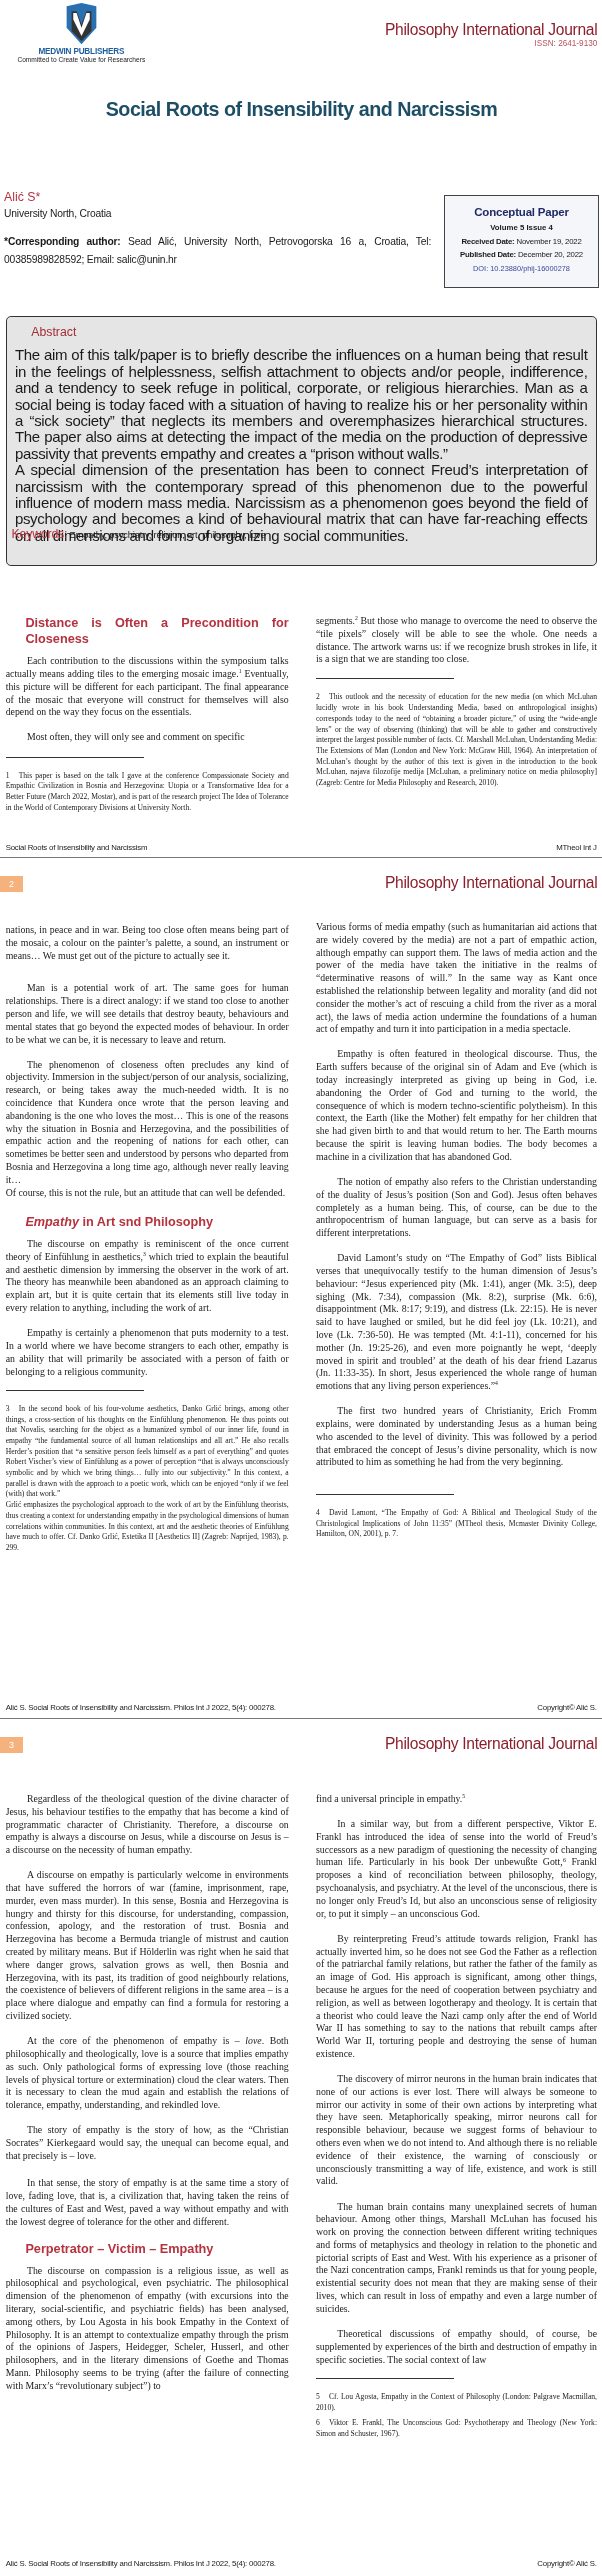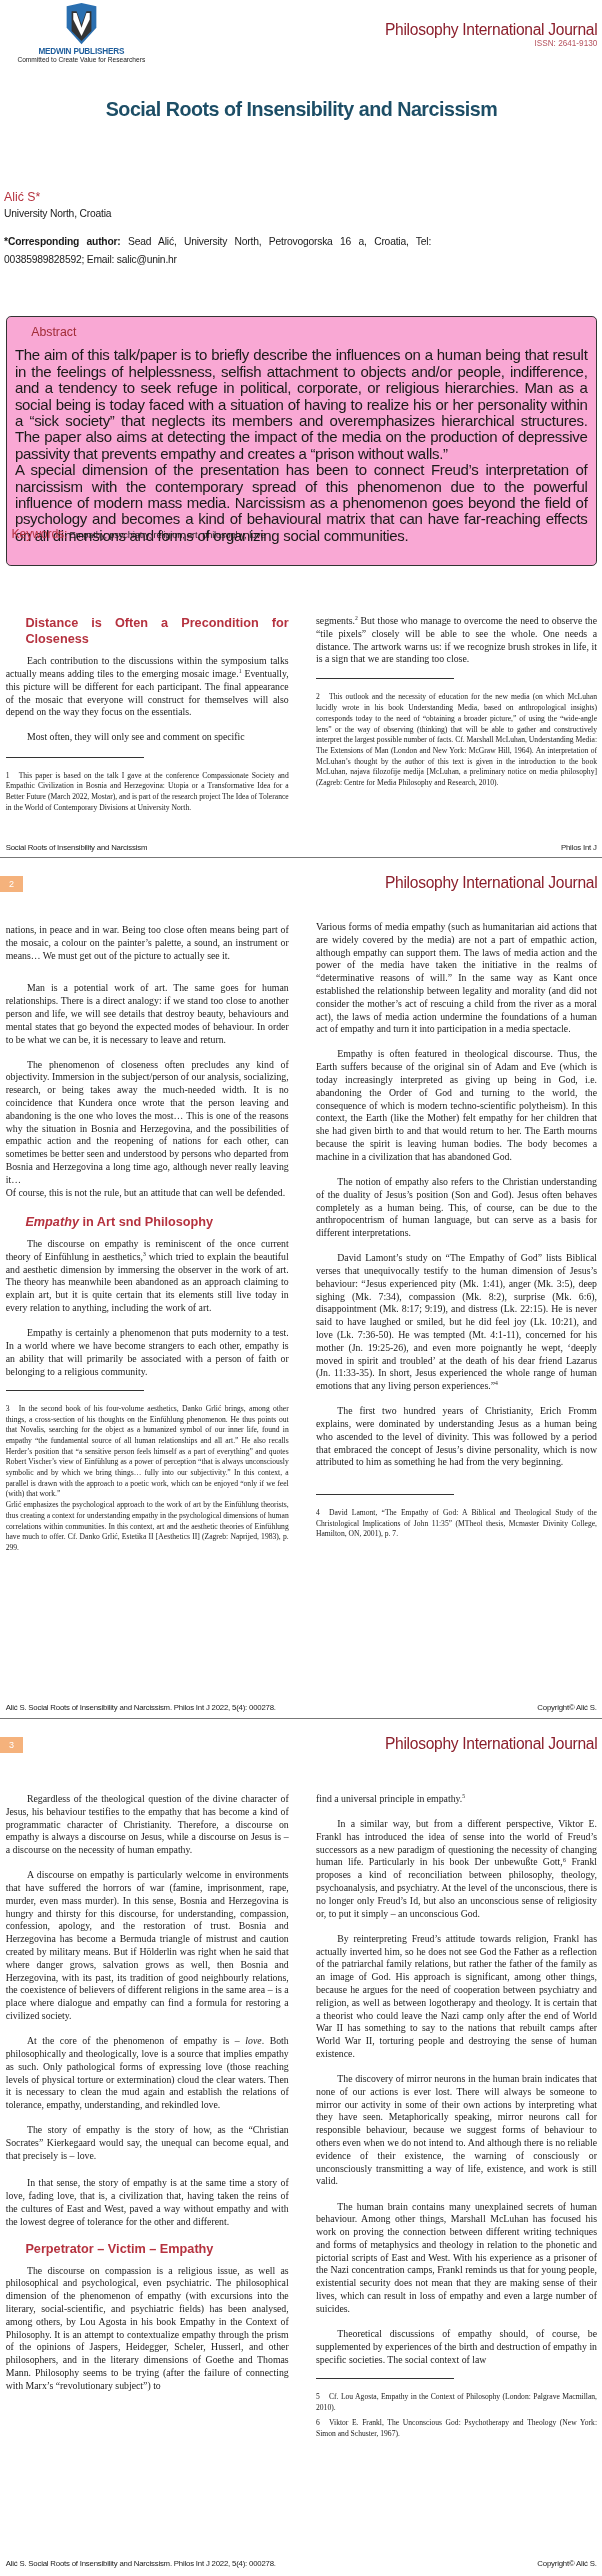--- a/index.html
+++ b/index.html
@@ -21,21 +21,21 @@
 .auth .nm{color:#b5323f;font-size:12.3px;font-family:"Liberation Sans",sans-serif}
 .auth .af{font-size:10.3px;margin-top:4.1px;font-family:"Liberation Sans",sans-serif;letter-spacing:-0.2px}
 .auth .corr{font-size:10.3px;margin-top:14px;line-height:1.7;text-align:justify;font-family:"Liberation Sans",sans-serif;letter-spacing:-0.2px}
 .auth .corr b{font-weight:bold}
 .cpbox{position:absolute;left:444px;top:195px;width:155px;height:93px;border:1.6px solid #444;background:#f4f6fa;text-align:center;font-family:"Liberation Sans",sans-serif;padding-top:9.8px}
 .cpbox .t{color:#222a66;font-size:11.5px;font-weight:bold;letter-spacing:-0.2px}
 .cpbox .v{font-size:7.8px;font-weight:bold;margin-top:4.9px}
 .cpbox .r{font-size:7.8px;margin-top:4.9px;letter-spacing:-0.2px}
 .cpbox .r b{font-weight:bold}
 .cpbox .d{font-size:7.4px;margin-top:4.9px;color:#3a4a9a}
-.abs{position:absolute;left:5.7px;top:316px;width:591px;height:160px;background:#f9a8d4;border:1.2px solid #333;border-radius:4.9px;padding:8.2px 8.2px 0 8.2px;font-family:"Liberation Sans",sans-serif}
+.abs{position:absolute;left:5.7px;top:316px;width:591px;height:160px;background:#e5e5e5;border:1.2px solid #333;border-radius:4.9px;padding:8.2px 8.2px 0 8.2px;font-family:"Liberation Sans",sans-serif}
 .abs .h{color:#a12d37;font-size:12.3px;margin-left:16.4px;margin-bottom:8.2px}
 .abs p{font-size:15px;line-height:16.4px;text-align:justify;letter-spacing:-0.3px}
 .col{position:absolute;font-size:9.8px;line-height:12.8px;text-align:justify;}
 .col p{text-indent:21.3px;margin-bottom:12.3px}
 .col p.ni{text-indent:0;margin-bottom:0}
 .col p.tight{margin-bottom:0}
 .sh{color:#b5323f;font-weight:bold;font-size:12.7px;line-height:16.4px;margin:0 0 7.4px 19.7px;font-family:"Liberation Sans",sans-serif;text-align:justify}
 .sh i{font-style:italic}
 .fnline{width:138px;border-top:0.8px solid #333;margin:11.5px 0 13px 0}
 .fn{font-size:7.6px;line-height:10.7px;text-align:justify;margin-bottom:4.9px}
@@ -66,20 +66,27 @@
   </div>
 
   <div class="ptitle">Social Roots of Insensibility and Narcissism</div>
 
   <div class="auth">
     <div class="nm">Alić S*</div>
     <div class="af">University North, Croatia</div>
     <div class="corr"><b>*Corresponding author:</b><span> Sead Alić, University North, Petrovogorska 16 a, Croatia, Tel: 00385989828592; Email: salic@unin.hr</span></div>
   </div>
 
+  <div class="cpbox">
+    <div class="t">Conceptual Paper</div>
+    <div class="v">Volume 5 Issue 4</div>
+    <div class="r"><b>Received Date:</b><span> November 19, 2022</span></div>
+    <div class="r"><b>Published Date:</b><span> December 20, 2022</span></div>
+    <div class="d">DOI: 10.23880/phij-16000278</div>
+  </div>
 
   <div class="abs" style="height:250px">
     <div class="h">Abstract</div>
     <p>The aim of this talk/paper is to briefly describe the influences on a human being that result in the feelings of helplessness, selfish attachment to objects and/or people, indifference, and a tendency to seek refuge in political, corporate, or religious hierarchies. Man as a social being is today faced with a situation of having to realize his or her personality within a “sick society” that neglects its members and overemphasizes hierarchical structures. The paper also aims at detecting the impact of the media on the production of depressive passivity that prevents empathy and creates a “prison without walls.”</p>
     <p>A special dimension of the presentation has been to connect Freud’s interpretation of narcissism with the contemporary spread of this phenomenon due to the powerful influence of modern mass media. Narcissism as a phenomenon goes beyond the field of psychology and becomes a kind of behavioural matrix that can have far-reaching effects on all dimensions and forms of organizing social communities.</p>
     <div style="position:absolute;left:4.9px;top:210px;font-size:9.4px;letter-spacing:-0.2px"><span style="color:#b5323f;font-size:12.3px">Keywords:</span><span> Empathy, psychiatry, religion, art, philosophy, love</span></div>
   </div>
 
   <div class="col" style="left:5.7px;top:615px;width:283px">
     <div class="sh" style="margin-left:19.7px">Distance is Often a Precondition for Closeness</div>
@@ -90,21 +97,21 @@
   </div>
 
   <div class="col" style="left:316px;top:615px;width:281px">
     <p class="ni" style="margin-bottom:12.3px"><span>segments.</span><sup>2</sup><span> But those who manage to overcome the need to observe the “tile pixels” closely will be able to see the whole. One needs a distance. The artwork warns us: if we recognize brush strokes in life, it is a sign that we are standing too close.</span></p>
     <div class="fnline"></div>
     <div class="fn"><span class="n">2</span><span>This outlook and the necessity of education for the new media (on which McLuhan lucidly wrote in his book Understanding Media, based on anthropological insights) corresponds today to the need of “obtaining a broader picture,” of using the “wide-angle lens” or the way of observing (thinking) that will be able to gather and constructively interpret the largest possible number of facts. Cf. Marshall McLuhan, Understanding Media: The Extensions of Man (London and New York: McGraw Hill, 1964). An interpretation of McLuhan’s thought by the author of this text is given in the introduction to the book McLuhan, najava filozofije medija [McLuhan, a preliminary notice on media philosophy] (Zagreb: Centre for Media Philosophy and Research, 2010).</span></div>
   </div>
 
   <div class="runfoot" style="top:843px">
     <span>Social Roots of Insensibility and Narcissism</span>
-    <span>Philos Int J</span>
+    <span>MTheol Int J</span>
   </div>
 </div>
 
 <div class="page p2">
   <div class="pnum" style="top:18px">2</div>
   <div class="jt2" style="top:16.4px">Philosophy International Journal</div>
 
   <div class="col" style="left:5.7px;top:66px;width:283px">
     <p class="ni" style="margin-bottom:20px">nations, in peace and in war. Being too close often means being part of the mosaic, a colour on the painter’s palette, a sound, an instrument or means… We must get out of the picture to actually see it.</p>
     <p>Man is a potential work of art. The same goes for human relationships. There is a direct analogy: if we stand too close to another person and life, we will see details that destroy beauty, behaviours and mental states that go beyond the expected modes of behaviour. In order to be what we can be, it is necessary to leave and return.</p>

